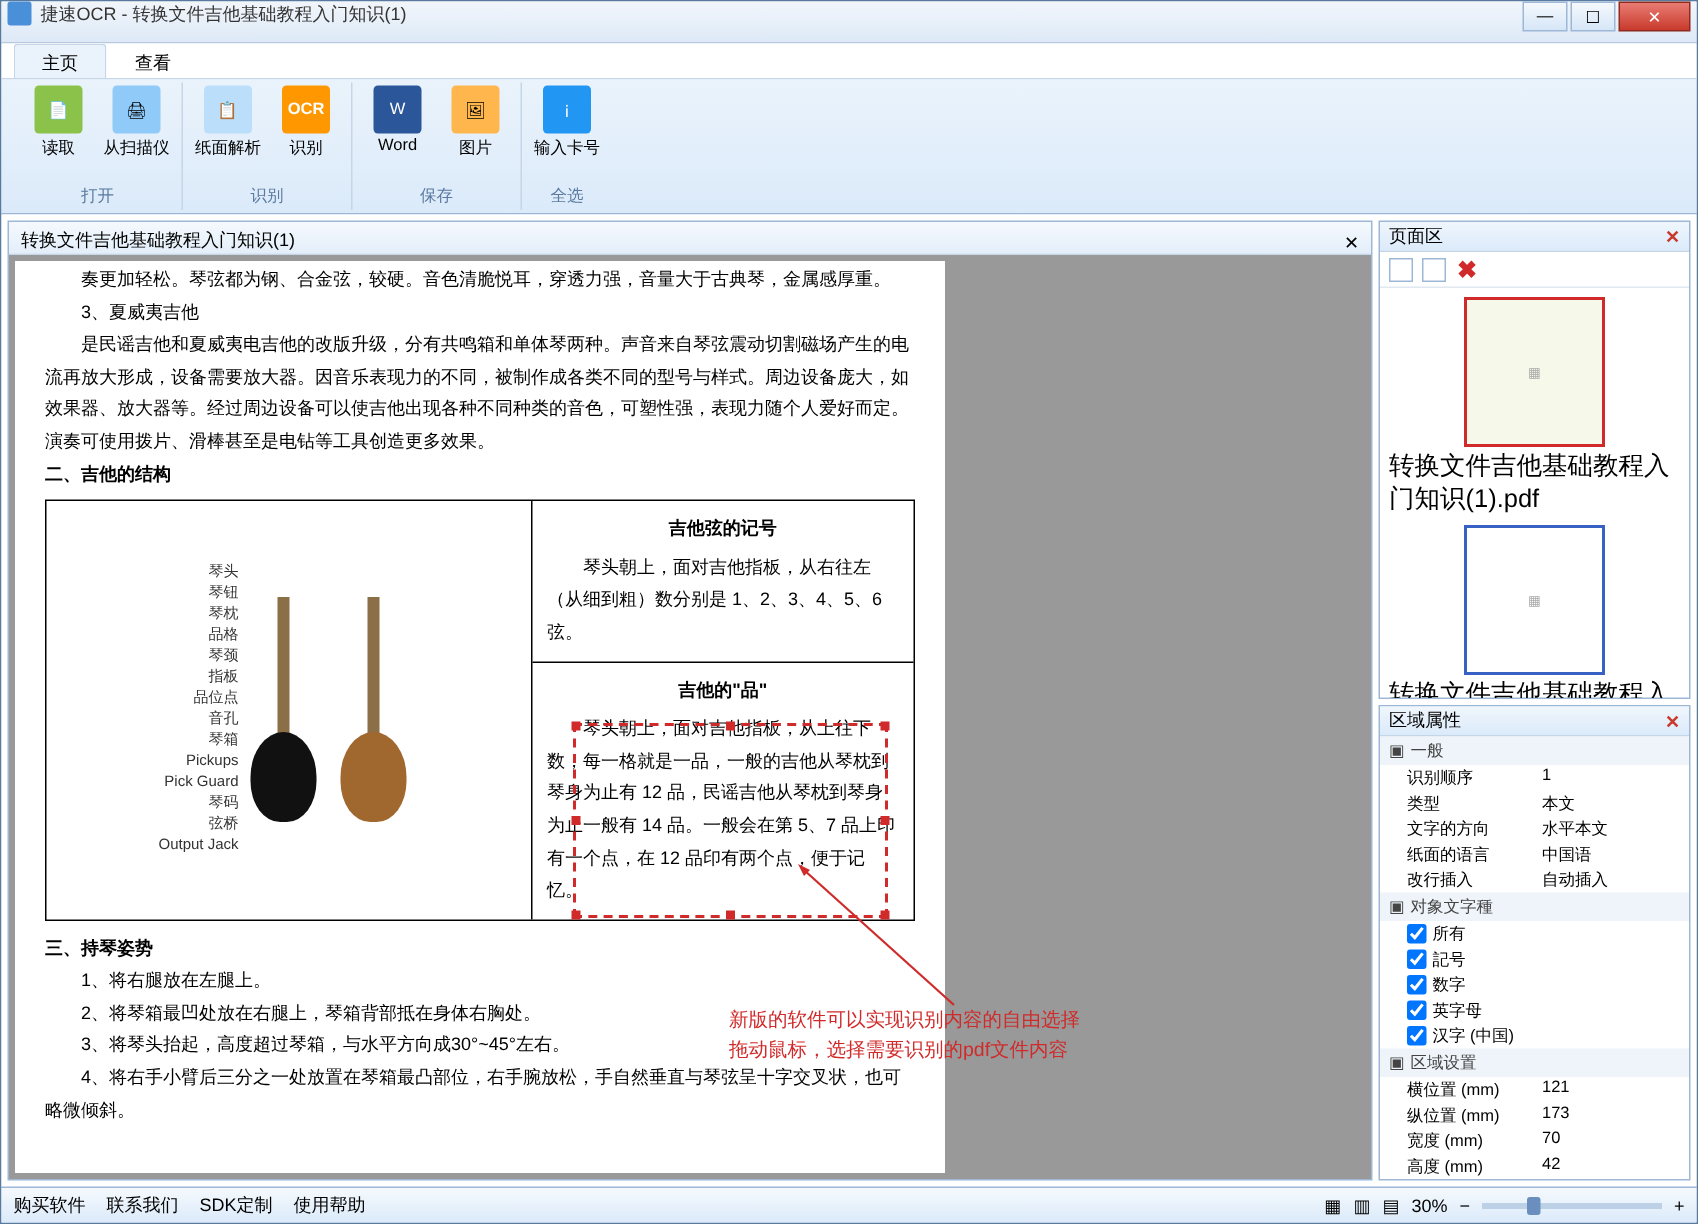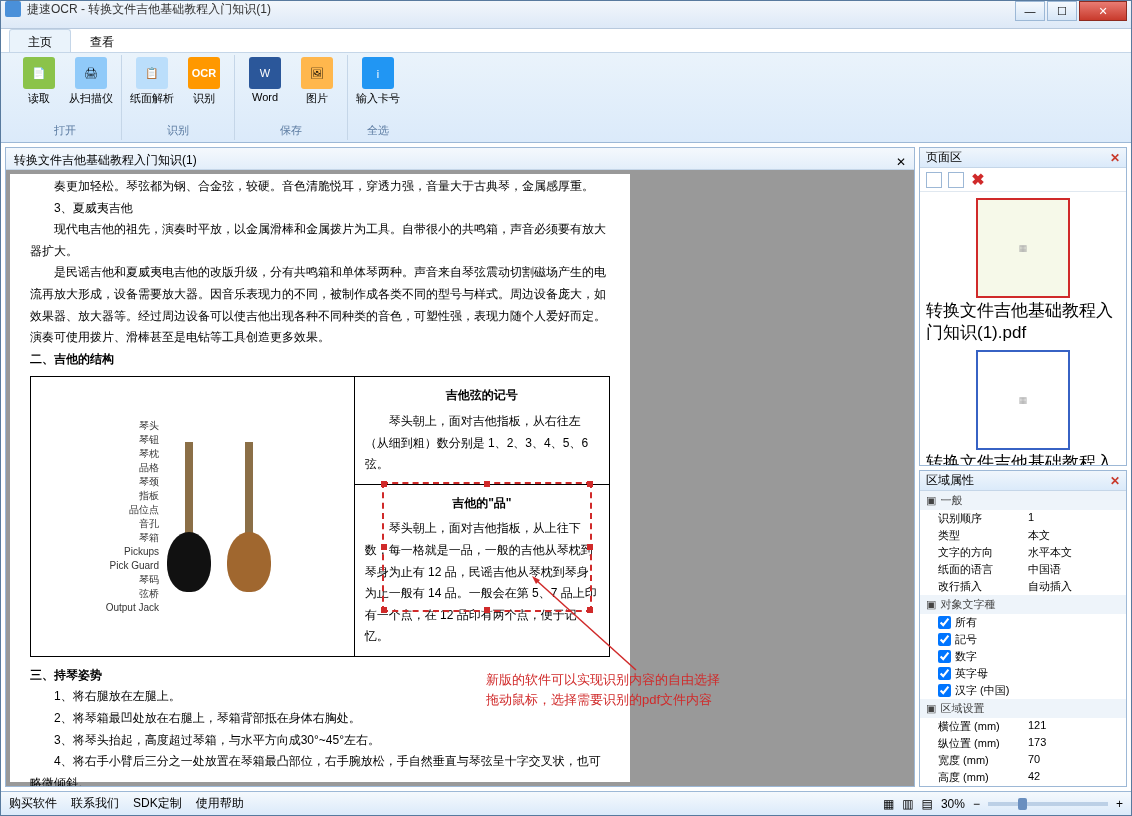--- a/index.html
+++ b/index.html
@@ -157,21 +157,20 @@
   <div class="content">
     <div class="doc-pane">
       <div class="doc-tab">
         <span>转换文件吉他基础教程入门知识(1)</span>
         <span class="x">✕</span>
       </div>
       <div class="doc-canvas">
         <div class="page">
           <p>奏更加轻松。琴弦都为钢、合金弦，较硬。音色清脆悦耳，穿透力强，音量大于古典琴，金属感厚重。</p>
           <p style="text-indent:2em">3、夏威夷吉他</p>
-          <p>现代电吉他的祖先，演奏时平放，以金属滑棒和金属拨片为工具。自带很小的共鸣箱，声音必须要有放大器扩大。</p>
           <p>是民谣吉他和夏威夷电吉他的改版升级，分有共鸣箱和单体琴两种。声音来自琴弦震动切割磁场产生的电流再放大形成，设备需要放大器。因音乐表现力的不同，被制作成各类不同的型号与样式。周边设备庞大，如效果器、放大器等。经过周边设备可以使吉他出现各种不同种类的音色，可塑性强，表现力随个人爱好而定。演奏可使用拨片、滑棒甚至是电钻等工具创造更多效果。</p>
           <p style="text-indent:0;font-weight:bold">二、吉他的结构</p>
 
           <div class="diagram">
             <div class="dia-left">
               <div class="lbls">
                 <div>琴头</div>
                   <div>琴钮</div>
                 <div>琴枕</div>
                   <div>品格</div>

